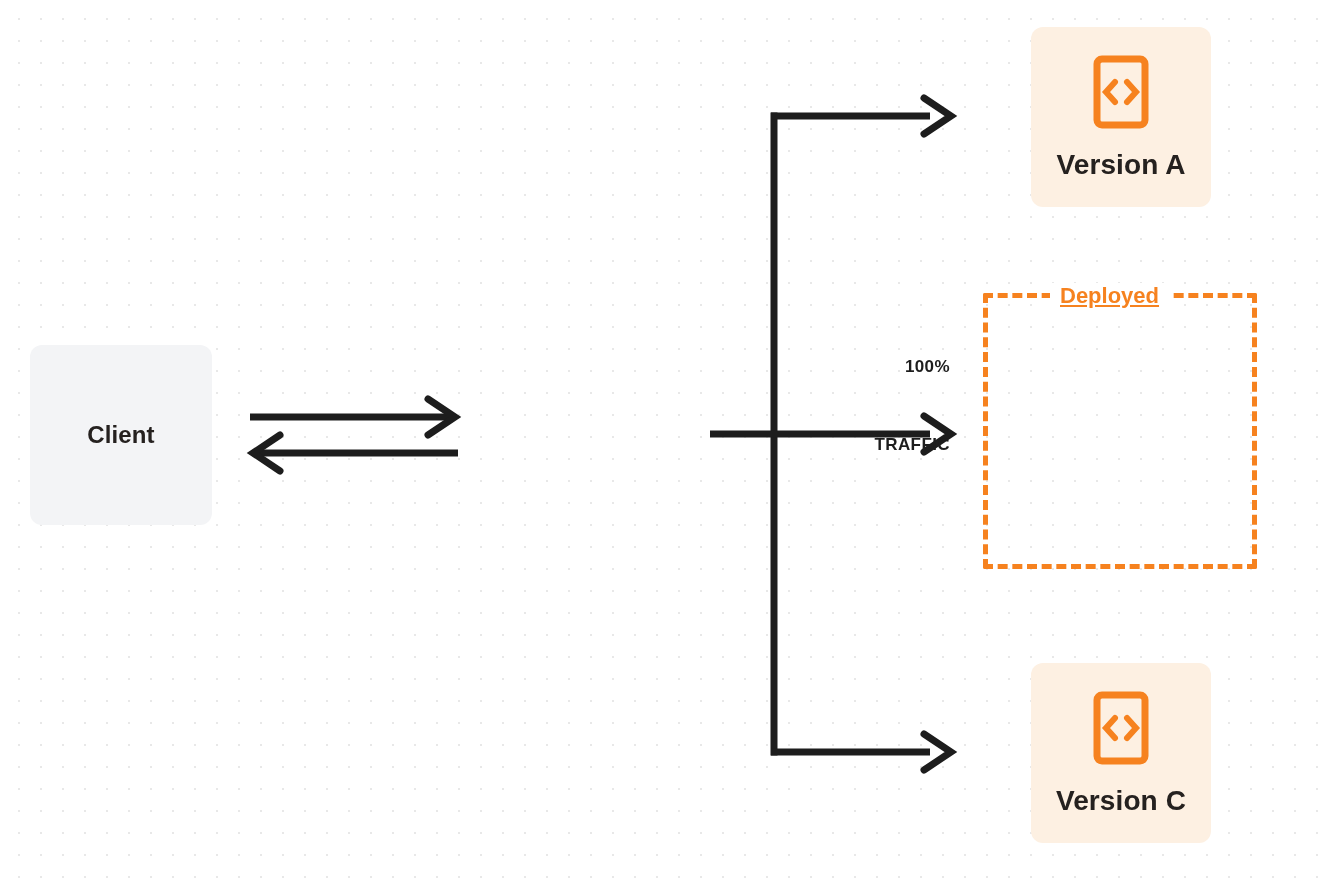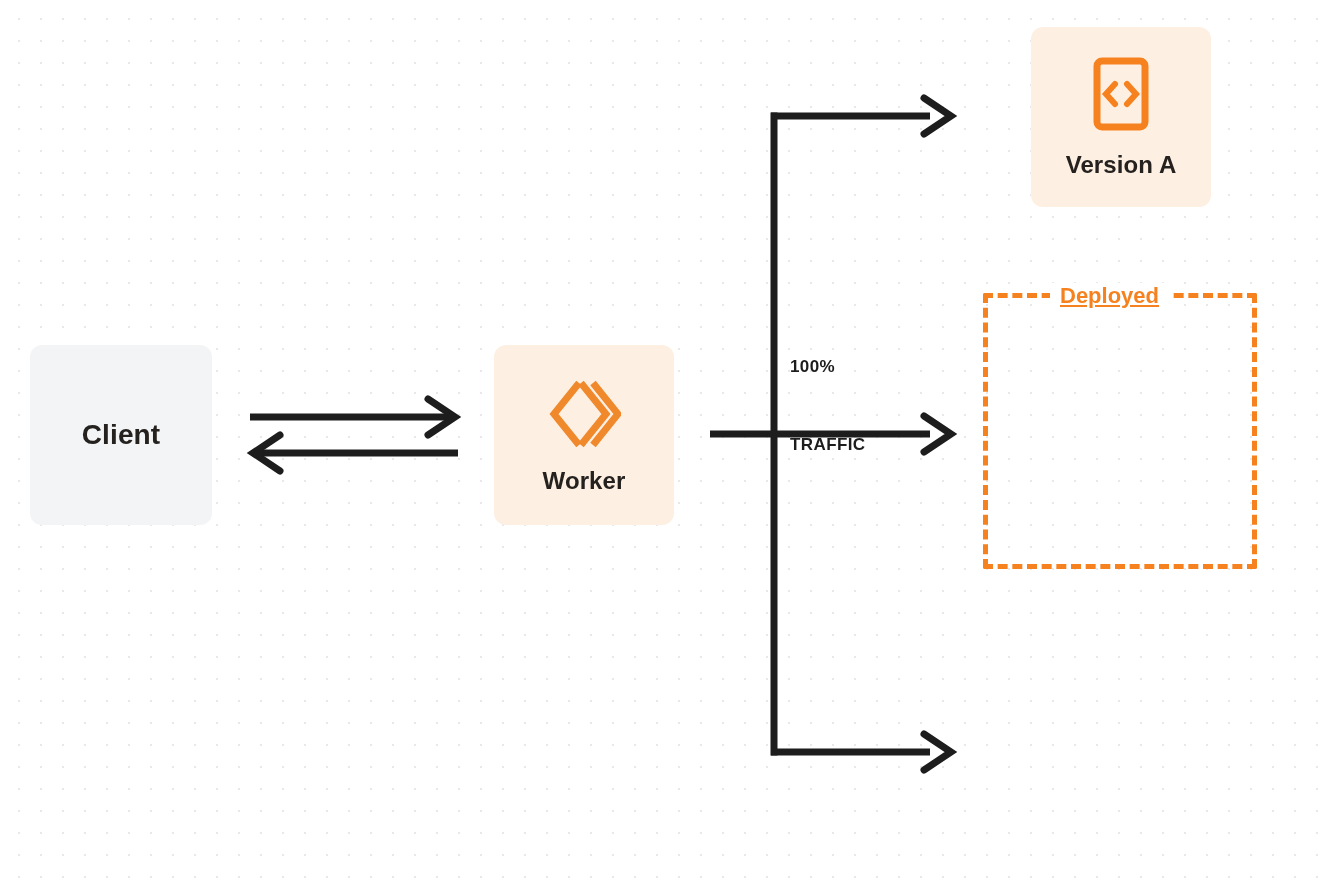--- a/index.html
+++ b/index.html
@@ -64,29 +64,29 @@
     width: 180px;
     height: 180px;
     background: #fdf0e2;
   }
 
   .node-version-a { left: 1031px; top: 27px; }
   .node-version-b { left: 1031px; top: 345px; }
   .node-version-c { left: 1031px; top: 663px; }
 
   .node-label {
-    font-size: 24px;
+    font-size: 28px;
     font-weight: bold;
     color: #25211f;
     letter-spacing: 0.1px;
     line-height: 1;
   }
 
   .node-client .node-label {
-    font-size: 28px;
+    font-size: 24px;
   }
 
   .node-icon {
     display: block;
     margin-bottom: 18px;
   }
 
   .worker-icon { margin-bottom: 14px; }
 
   
@@ -114,21 +114,21 @@
     white-space: nowrap;
     text-decoration: underline;
   }
 
   
   .traffic-label {
     position: absolute;
     left: 790px;
     top: 350px;
     width: 160px;
-    text-align: left;
+    text-align: right;
     color: #1d1d1d;
     font-size: 17px;
     font-weight: bold;
     line-height: 33px;
     letter-spacing: 0.4px;
   }
   .traffic-label .pct { display: block; }
   .traffic-label .word { display: block; margin-top: 45px; }
 </style>
 </head>
@@ -173,40 +173,37 @@
     <span class="word">TRAFFIC</span>
   </div>
 
   <div class="deployed-frame"></div>
   <div class="deployed-label">Deployed</div>
 
   <div class="node node-client">
     <span class="node-label">Client</span>
   </div>
 
-  <div class="node node-worker">
-    <span class="node-icon worker-icon">
-      <svg width="74" height="74" viewBox="0 0 74 74" xmlns="http://www.w3.org/2000/svg">
-
-        <polyline points="32,6 7,37 32,68" fill="none" stroke="#f0882c" stroke-width="7" stroke-linecap="butt" stroke-linejoin="miter"></polyline>
-
-        <polyline points="34,6 59,37 34,68" fill="none" stroke="#f0882c" stroke-width="7" stroke-linecap="butt" stroke-linejoin="miter"></polyline>
-
-        <polyline points="46,6 71,37 46,68" fill="none" stroke="#f0882c" stroke-width="7" stroke-linecap="butt" stroke-linejoin="miter"></polyline>
-      </svg>
-    </span>
-    <span class="node-label">Worker</span>
-  </div>
 
   <div class="node node-version node-version-a">
     <span class="node-icon">
       <svg width="56" height="74" viewBox="0 0 56 74" xmlns="http://www.w3.org/2000/svg">
         <rect x="4" y="4" width="48" height="66" rx="5" ry="5" fill="none" stroke="#f6821f" stroke-width="7"></rect>
         <polyline points="22,27 13,37 22,47" fill="none" stroke="#f6821f" stroke-width="6" stroke-linecap="round" stroke-linejoin="miter"></polyline>
         <polyline points="34,27 43,37 34,47" fill="none" stroke="#f6821f" stroke-width="6" stroke-linecap="round" stroke-linejoin="miter"></polyline>
       </svg>
     </span>
     <span class="node-label">Version A</span>
   </div>
 
 
+  <div class="node node-version node-version-c">
+    <span class="node-icon">
+      <svg width="56" height="74" viewBox="0 0 56 74" xmlns="http://www.w3.org/2000/svg">
+        <rect x="4" y="4" width="48" height="66" rx="5" ry="5" fill="none" stroke="#f6821f" stroke-width="7"></rect>
+        <polyline points="22,27 13,37 22,47" fill="none" stroke="#f6821f" stroke-width="6" stroke-linecap="round" stroke-linejoin="miter"></polyline>
+        <polyline points="34,27 43,37 34,47" fill="none" stroke="#f6821f" stroke-width="6" stroke-linecap="round" stroke-linejoin="miter"></polyline>
+      </svg>
+    </span>
+    <span class="node-label">Version C</span>
+  </div>
 
 </div>
 
 </body></html>

